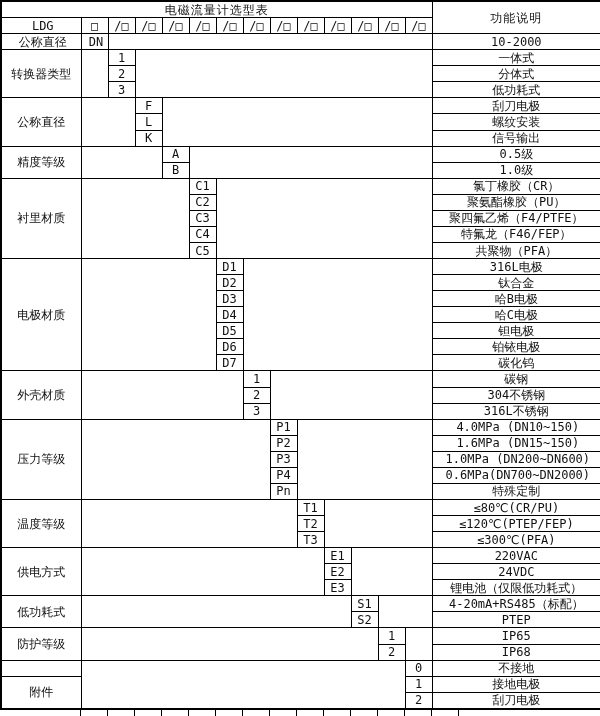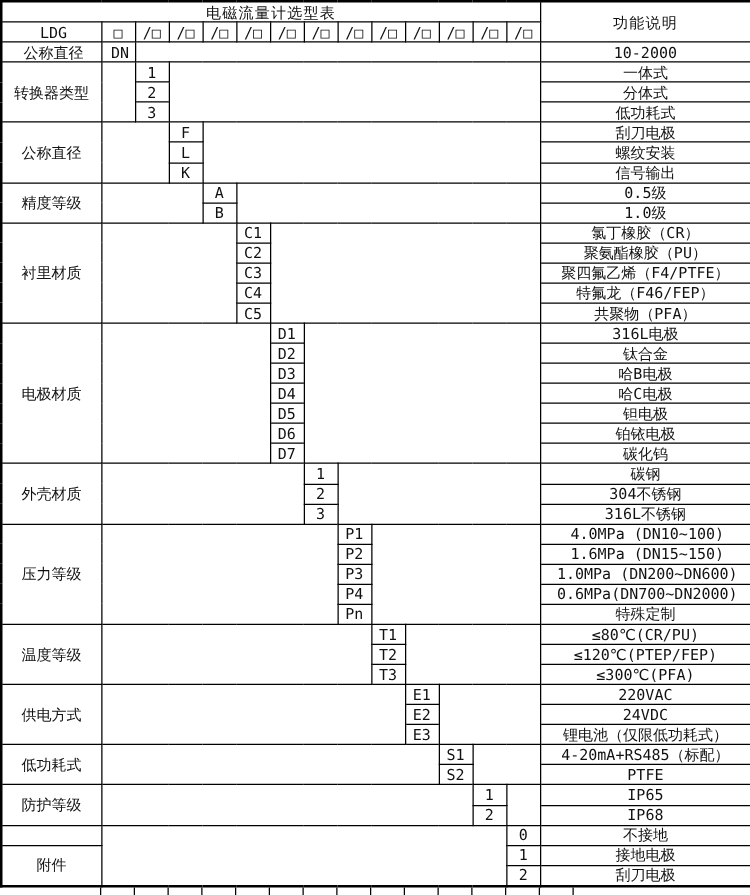--- a/index.html
+++ b/index.html
@@ -192,21 +192,21 @@
         </tr>
         <tr>
           <td class="code">3</td>
           <td class="desc">316L不锈钢</td>
         </tr>
         <tr>
           <td rowspan="5" class="lbl">压力等级</td>
           <td colspan="7" rowspan="5"></td>
           <td class="code">P1</td>
           <td colspan="5" rowspan="5"></td>
-          <td class="desc t-left">4.0MPa (DN10~100)</td>
+          <td class="desc t-left">4.0MPa (DN10~150)</td>
         </tr>
         <tr>
           <td class="code">P2</td>
           <td class="desc t-left">1.6MPa (DN15~150)</td>
         </tr>
         <tr>
           <td class="code">P3</td>
           <td class="desc t-left">1.0MPa (DN200~DN600)</td>
         </tr>
         <tr>
@@ -249,21 +249,21 @@
         </tr>
         <tr>
           <td rowspan="2" class="lbl">低功耗式</td>
           <td colspan="10" rowspan="2"></td>
           <td class="code">S1</td>
           <td colspan="2" rowspan="2"></td>
           <td class="desc">4-20mA+RS485（标配）</td>
         </tr>
         <tr>
           <td class="code">S2</td>
-          <td class="desc">PTFE</td>
+          <td class="desc">PTEP</td>
         </tr>
         <tr>
           <td rowspan="2" class="lbl">防护等级</td>
           <td colspan="11" rowspan="2"></td>
           <td class="code">1</td>
           <td colspan="1" rowspan="2"></td>
           <td class="desc">IP65</td>
         </tr>
         <tr>
           <td class="code">2</td>

